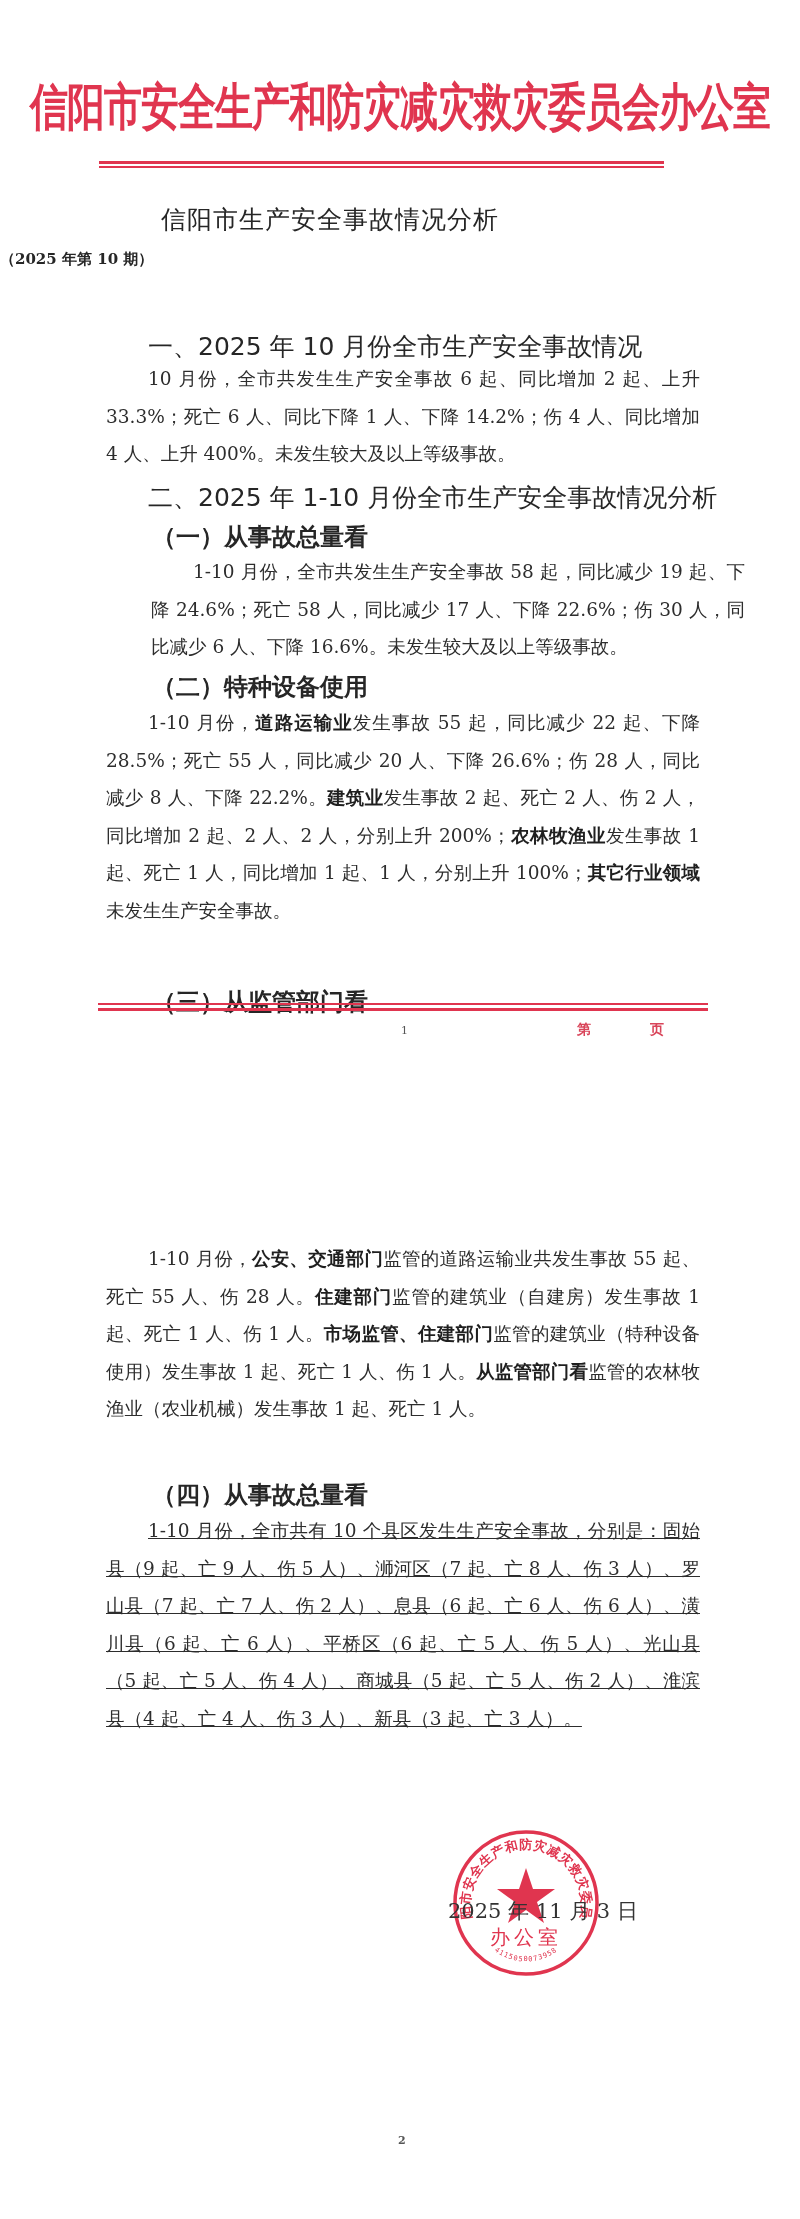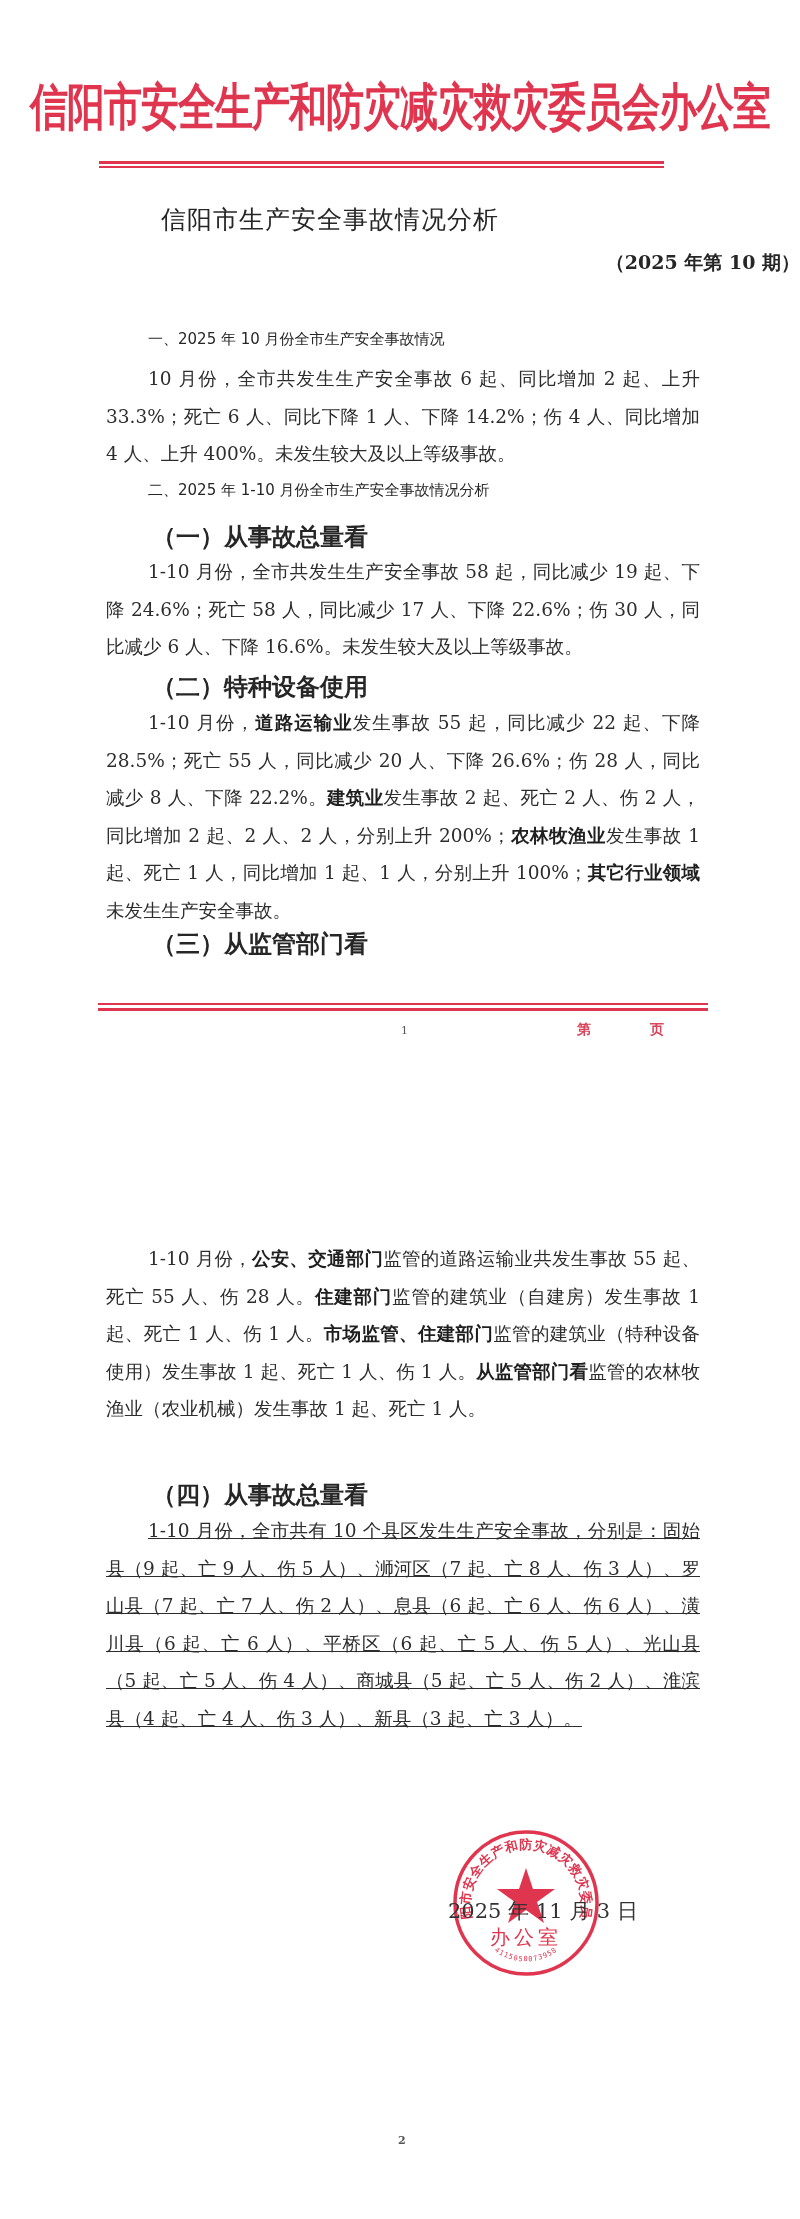--- a/index.html
+++ b/index.html
@@ -15,32 +15,32 @@
     transform: scaleY(1.32); transform-origin: top center;
     white-space: nowrap;
   }
   .red-rule { position: absolute; left: 99px; width: 565px; background: #e0354f; }
 
   .doc-title {
     position: absolute; left: 0; width: 660px; top: 203px; text-align: center;
     font-size: 25px; letter-spacing: 1px; color: #262626;
   }
   .doc-issue {
-    position: absolute; left: 0; width: 800px; top: 250px; text-align: right;
-    font-size: 19px; font-weight: bold; color: #262626;
+    position: absolute; left: 0; width: 800px; top: 250px; text-align: left;
+    font-size: 15px; font-weight: bold; color: #262626;
   }
 
   
   .block {
     position: absolute; left: 106px; width: 594px;
     font-size: 18.5px; line-height: 37.5px; color: #2d2d2d;
     text-align: justify; text-align-last: left;
   }
   .indent { text-indent: 42px; }
-  .h1 { position: absolute; left: 148px; font-family: "DejaVu Sans", "Liberation Sans", sans-serif; font-size: 15px; color: #262626; white-space: nowrap; }
+  .h1 { position: absolute; left: 148px; font-family: "DejaVu Sans", "Liberation Sans", sans-serif; font-size: 25px; color: #262626; white-space: nowrap; }
   .h2 { position: absolute; left: 152px; font-size: 24px; font-weight: bold; color: #262626; white-space: nowrap; }
   b { font-weight: bold; color: #1f1f1f; }
 
   
   .page-num { position: absolute; font-size: 11px; color: #555; }
   .footer-label { position: absolute; font-size: 14px; font-weight: bold; color: #d9455a; }
 
   
   .seal {
     position: absolute; left: 451px; top: 1828px; width: 150px; height: 150px;
@@ -62,26 +62,26 @@
 
   <div class="doc-title">信阳市生产安全事故情况分析</div>
   <div class="doc-issue">（2025 年第 10 期）</div>
 
   <div class="h1" style="top:330px;">一、2025 年 10 月份全市生产安全事故情况</div>
   <div class="block indent" style="top:360px;">10 月份，全市共发生生产安全事故 6 起、同比增加 2 起、上升 33.3%；死亡 6 人、同比下降 1 人、下降 14.2%；伤 4 人、同比增加 4 人、上升 400%。未发生较大及以上等级事故。</div>
 
   <div class="h1" style="top:481px;">二、2025 年 1-10 月份全市生产安全事故情况分析</div>
 
   <div class="h2" style="top:521px;">（一）从事故总量看</div>
-  <div class="block indent" style="top:553px;">1-10 月份，全市共发生生产安全事故 58 起，同比减少 19 起、下降 24.6%；死亡 58 人，同比减少 17 人、下降 22.6%；伤 30 人，同比减少 6 人、下降 16.6%。未发生较大及以上等级事故。</div>
+  <div class="block indent" style="top:553px;margin-left:45px;">1-10 月份，全市共发生生产安全事故 58 起，同比减少 19 起、下降 24.6%；死亡 58 人，同比减少 17 人、下降 22.6%；伤 30 人，同比减少 6 人、下降 16.6%。未发生较大及以上等级事故。</div>
 
   <div class="h2" style="top:671px;">（二）特种设备使用</div>
   <div class="block indent" style="top:704px;"><span>1-10 月份，</span><b>道路运输业</b><span>发生事故 55 起，同比减少 22 起、下降 28.5%；死亡 55 人，同比减少 20 人、下降 26.6%；伤 28 人，同比减少 8 人、下降 22.2%。</span><b>建筑业</b><span>发生事故 2 起、死亡 2 人、伤 2 人，同比增加 2 起、2 人、2 人，分别上升 200%；</span><b>农林牧渔业</b><span>发生事故 1 起、死亡 1 人，同比增加 1 起、1 人，分别上升 100%；</span><b>其它行业领域</b><span>未发生生产安全事故。</span></div>
 
-  <div class="h2" style="top:928px;">（三）从监管部门看</div>
+  <div class="h2" style="top:986px;">（三）从监管部门看</div>
 
   <div class="red-rule" style="top:1003px;height:1.5px;left:98px;width:610px;"></div>
   <div class="red-rule" style="top:1008px;height:3px;left:98px;width:610px;"></div>
   <div class="page-num" style="top:1024px;left:401px;">1</div>
   <div class="footer-label" style="top:1021px;left:577px;">第</div>
   <div class="footer-label" style="top:1021px;left:650px;">页</div>
 </div>
 
 <div>
 

